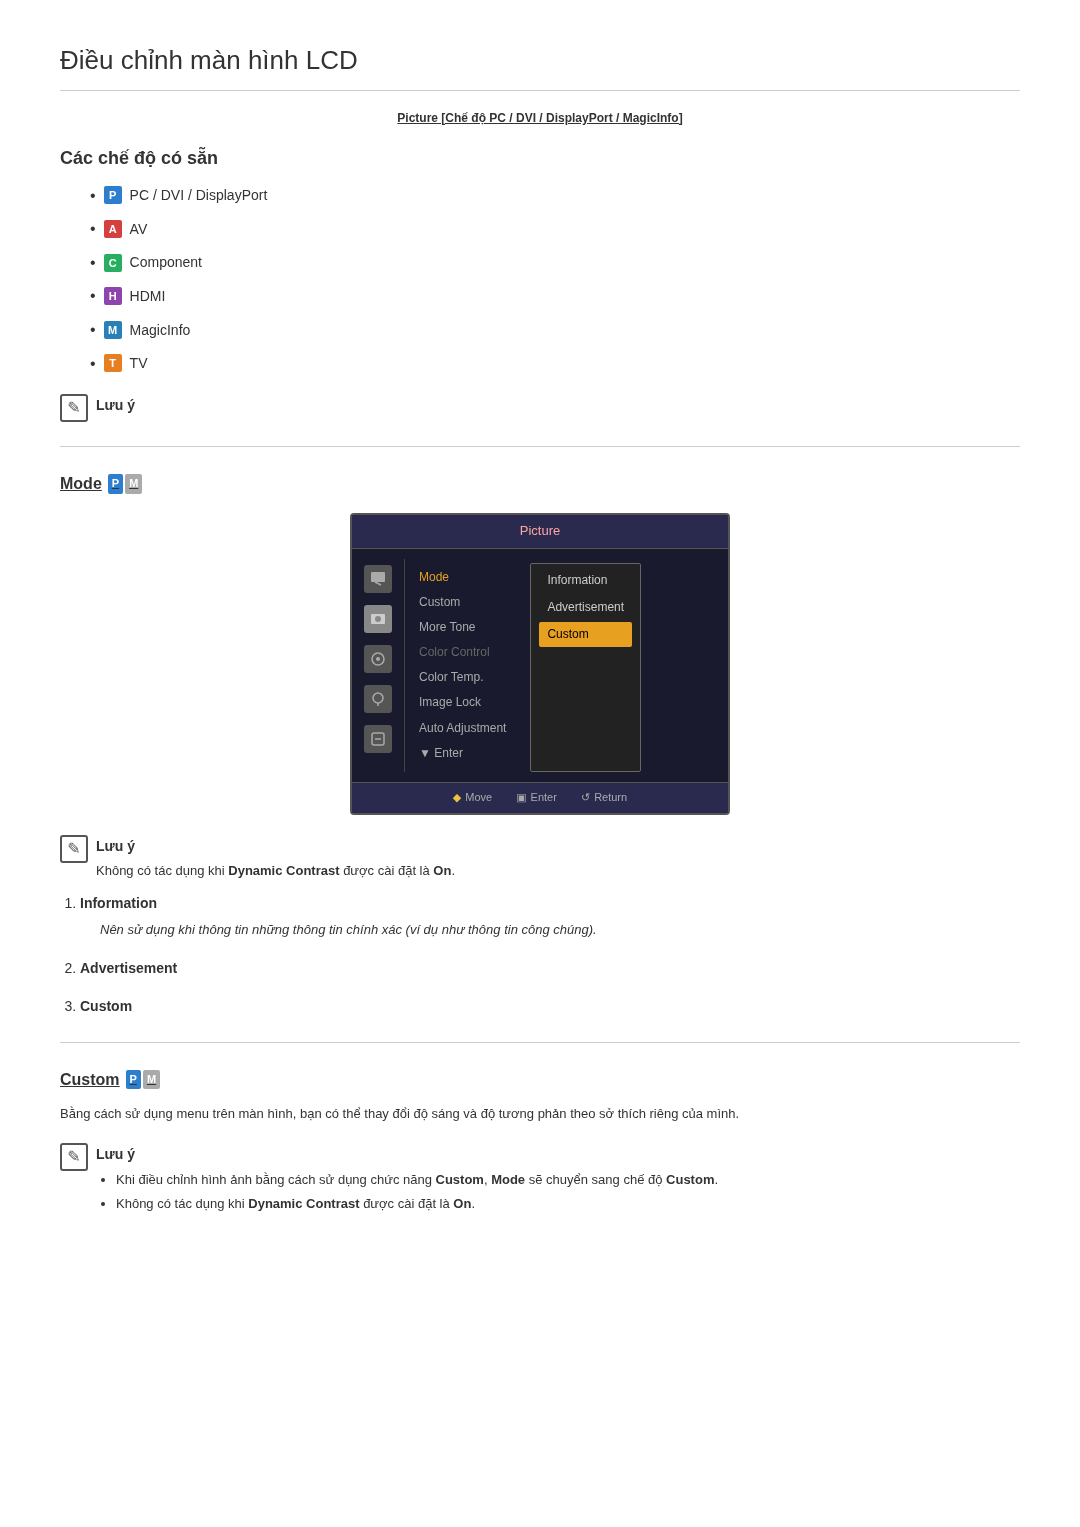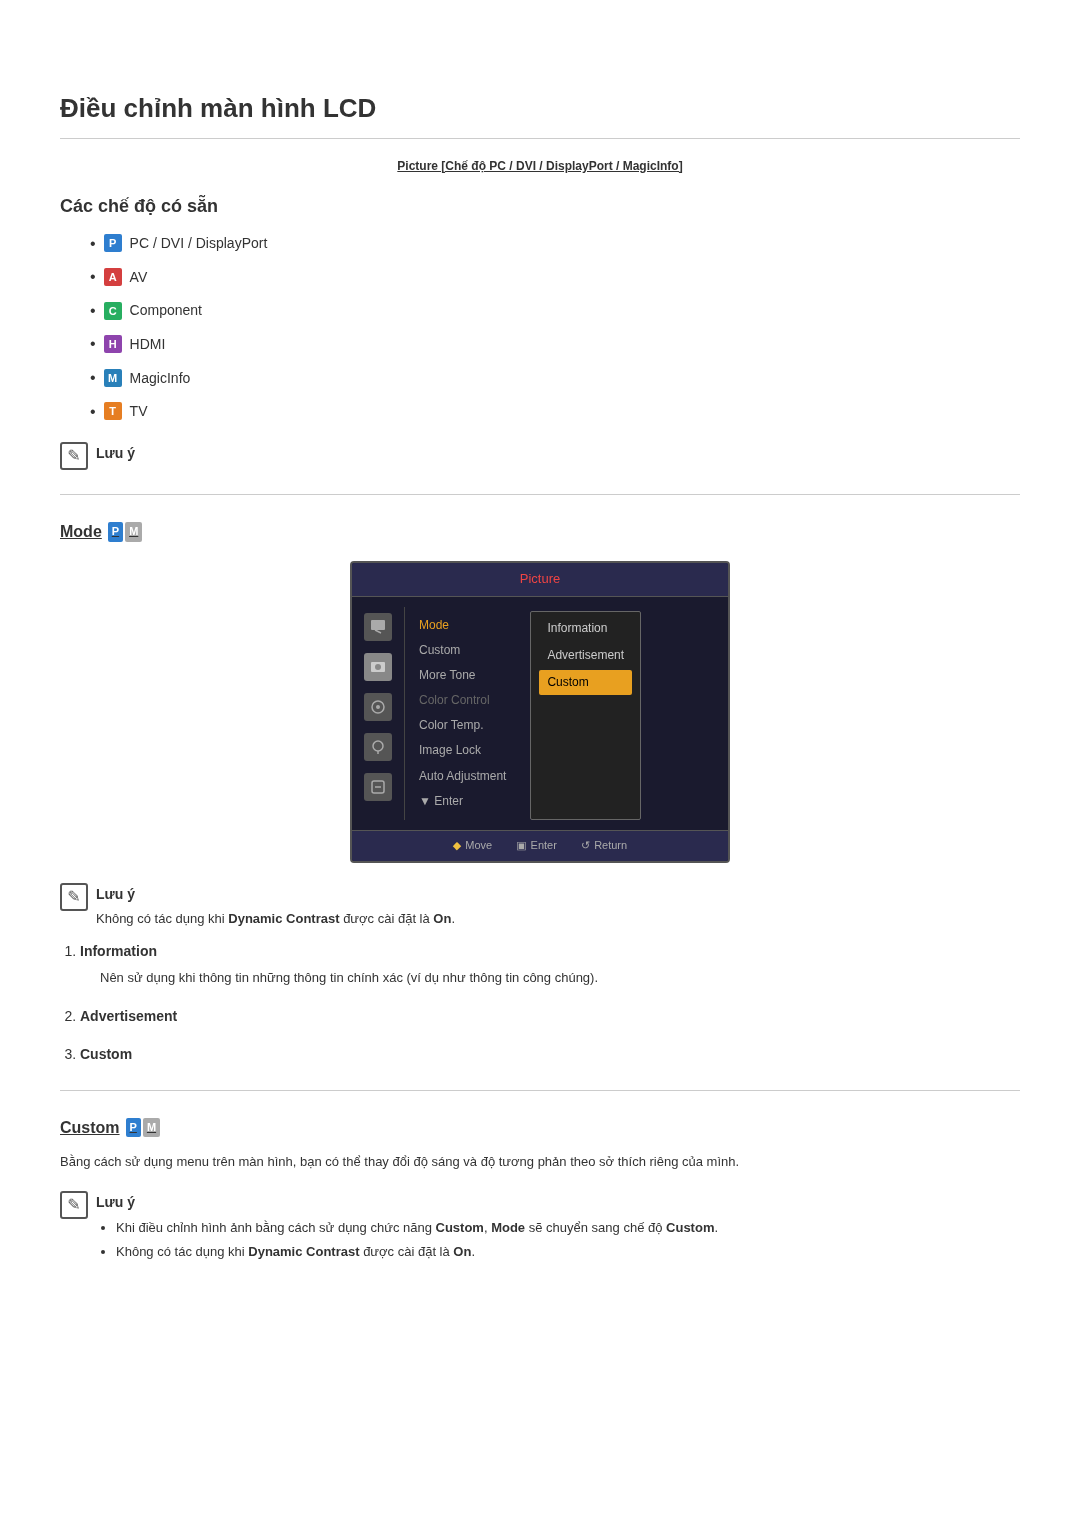--- a/index.html
+++ b/index.html
@@ -7,25 +7,24 @@
       font-family: Arial, sans-serif;
       font-size: 14px;
       color: #333;
       background: #fff;
       padding: 40px 60px;
       max-width: 1080px;
       line-height: 1.6;
     }
     h1 {
       font-size: 26px;
-      font-weight: bold;
+      font-weight: normal;
       margin-bottom: 12px;
       padding-bottom: 8px;
       border-bottom: 1px solid #ccc;
-      margin-top: 48px;
     }
     .section-title {
       text-align: center;
       font-size: 12px;
       font-weight: bold;
       text-decoration: underline;
       margin: 18px 0 16px 0;
     }
     .subsection-label {
       font-size: 18px;
@@ -145,21 +144,21 @@
       width: 380px;
       background: #1a1a2e;
       border: 2px solid #555;
       border-radius: 4px;
       overflow: hidden;
       font-family: Arial, sans-serif;
     }
     .osd-title-bar {
       background: #2a2a4e;
       text-align: center;
-      color: #ef4444;
+      color: #fca5a5;
       font-size: 13px;
       padding: 6px 0;
       border-bottom: 1px solid #555;
     }
     .osd-body {
       display: flex;
       padding: 10px 0;
     }
     .osd-icons {
       display: flex;
@@ -249,20 +248,21 @@
     }
     .numbered-item .item-title {
       font-weight: bold;
       font-size: 14px;
     }
     .numbered-item .item-desc {
       margin-top: 6px;
       margin-left: 20px;
       font-size: 13px;
       color: #333;
+      font-style: italic;
     }
 
     
     .custom-header {
       display: flex;
       align-items: center;
       gap: 6px;
       font-size: 16px;
       font-weight: bold;
       text-decoration: underline;

